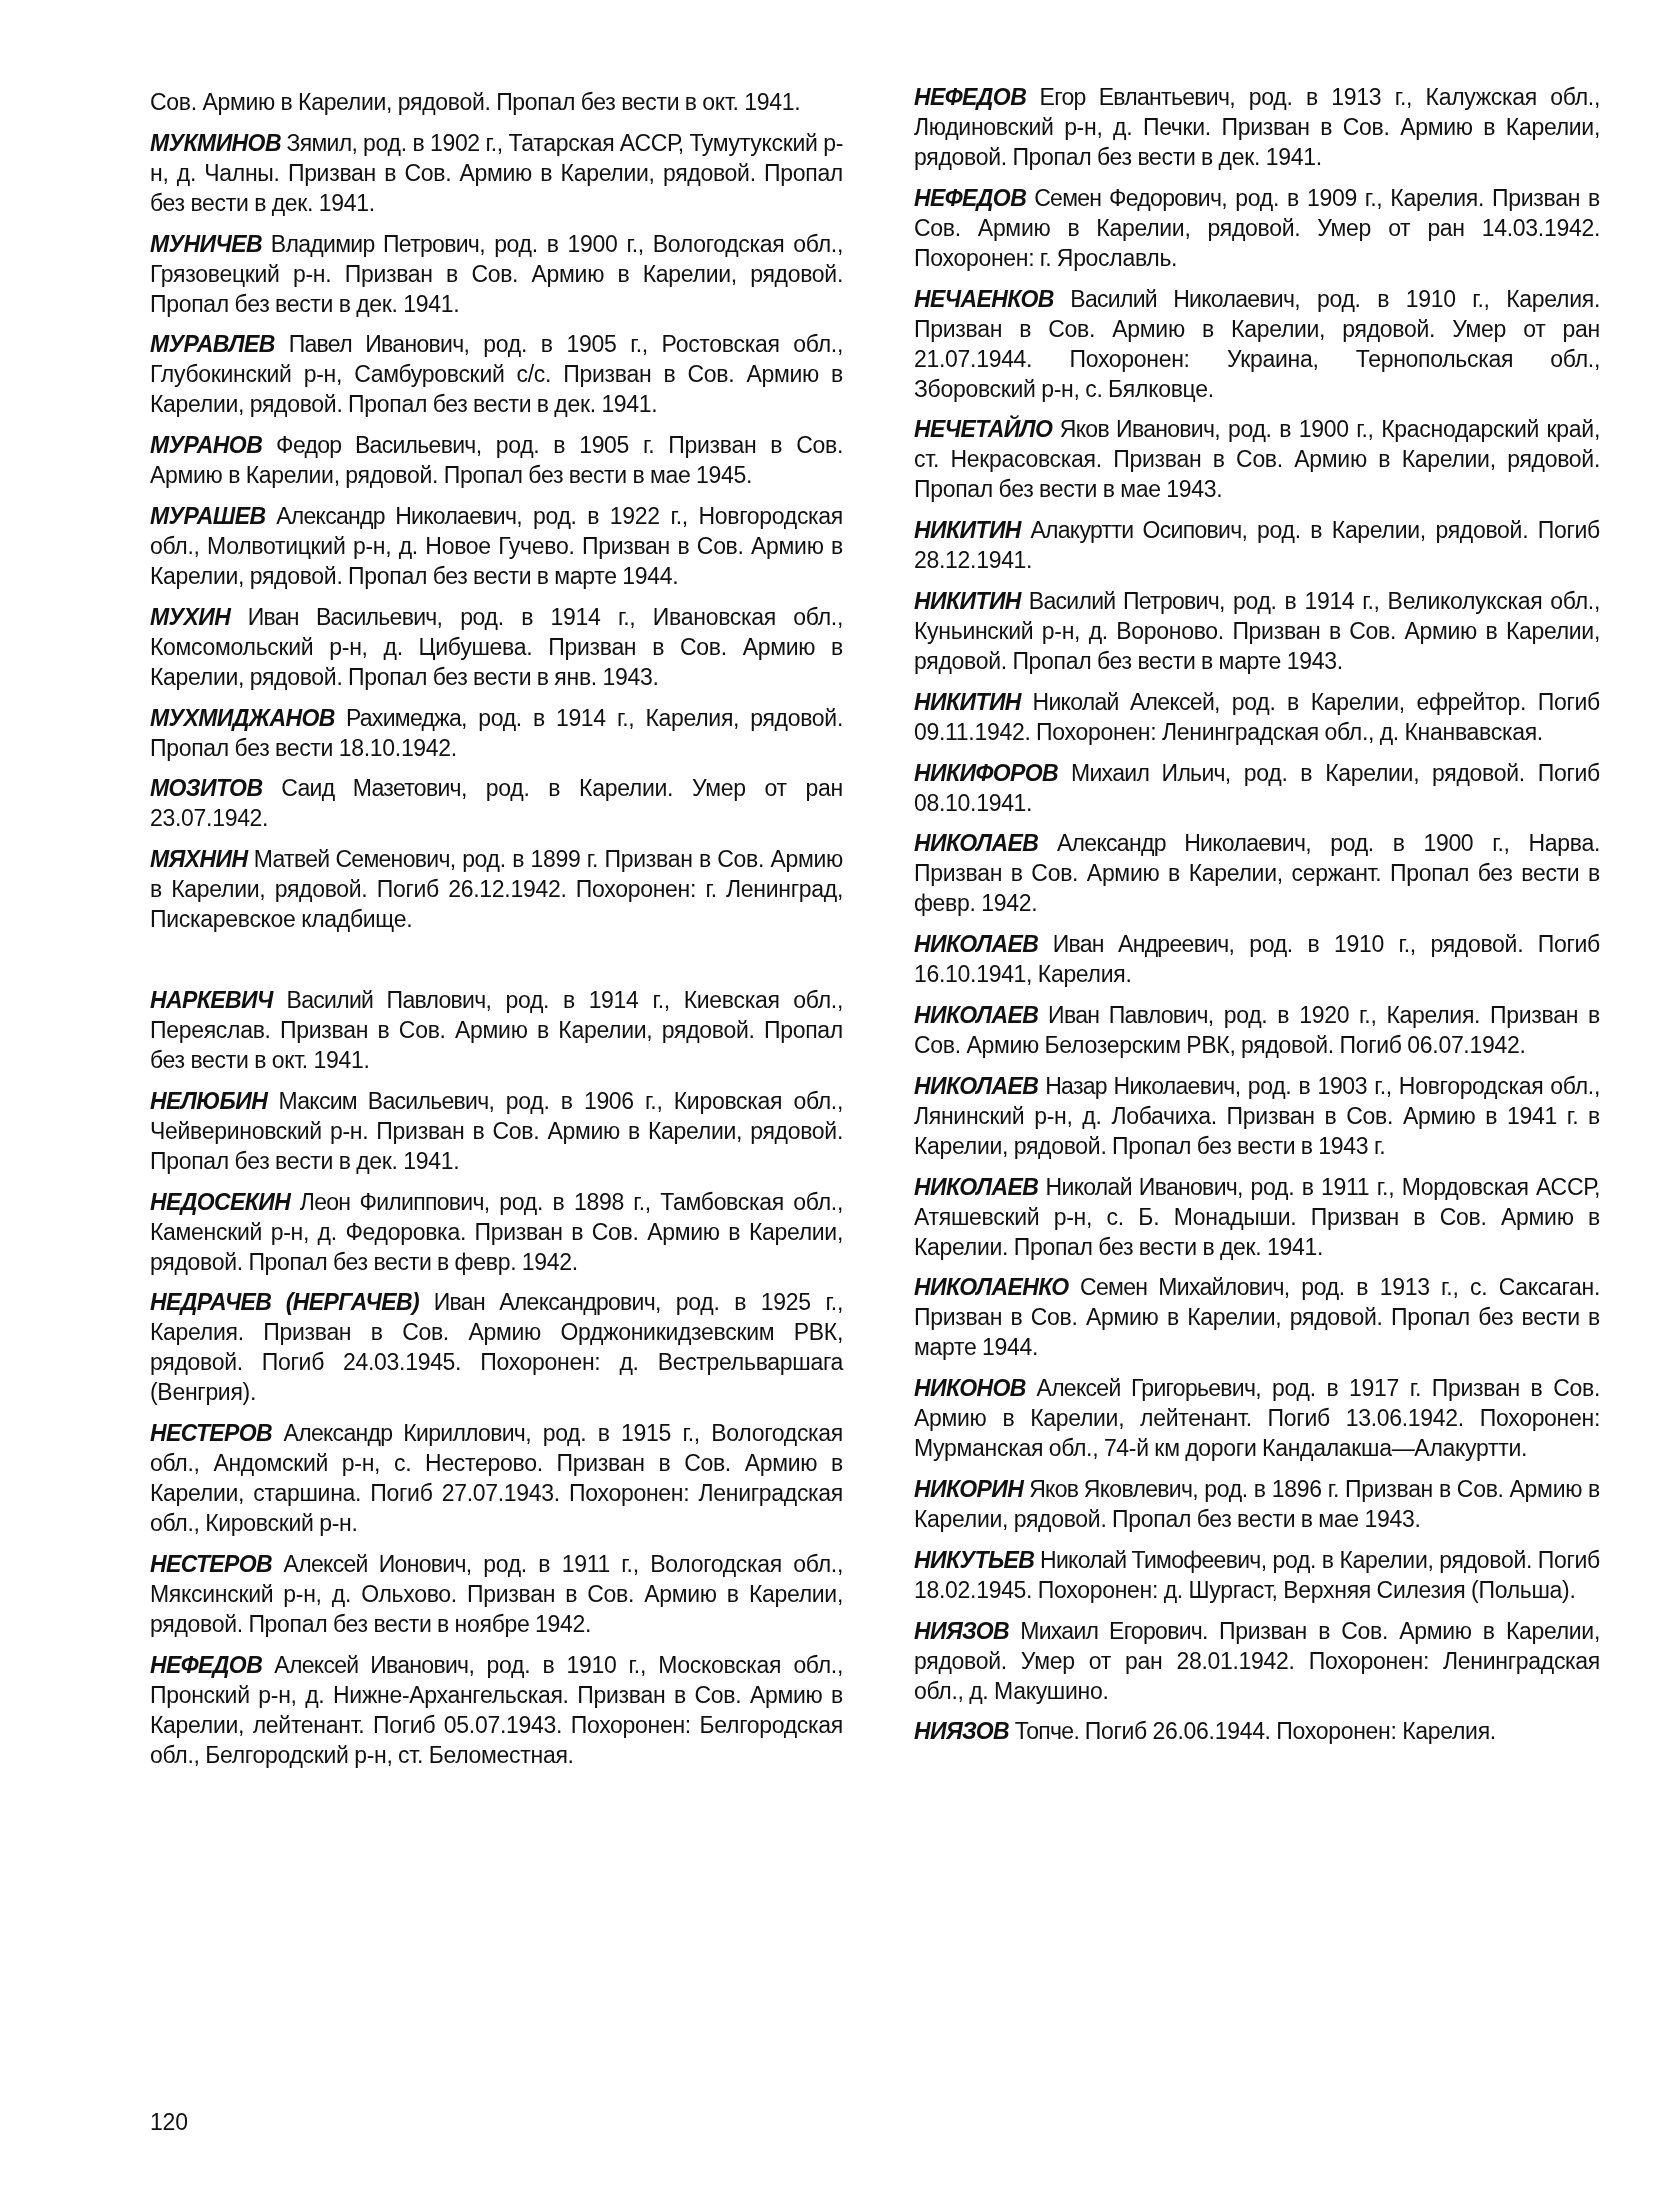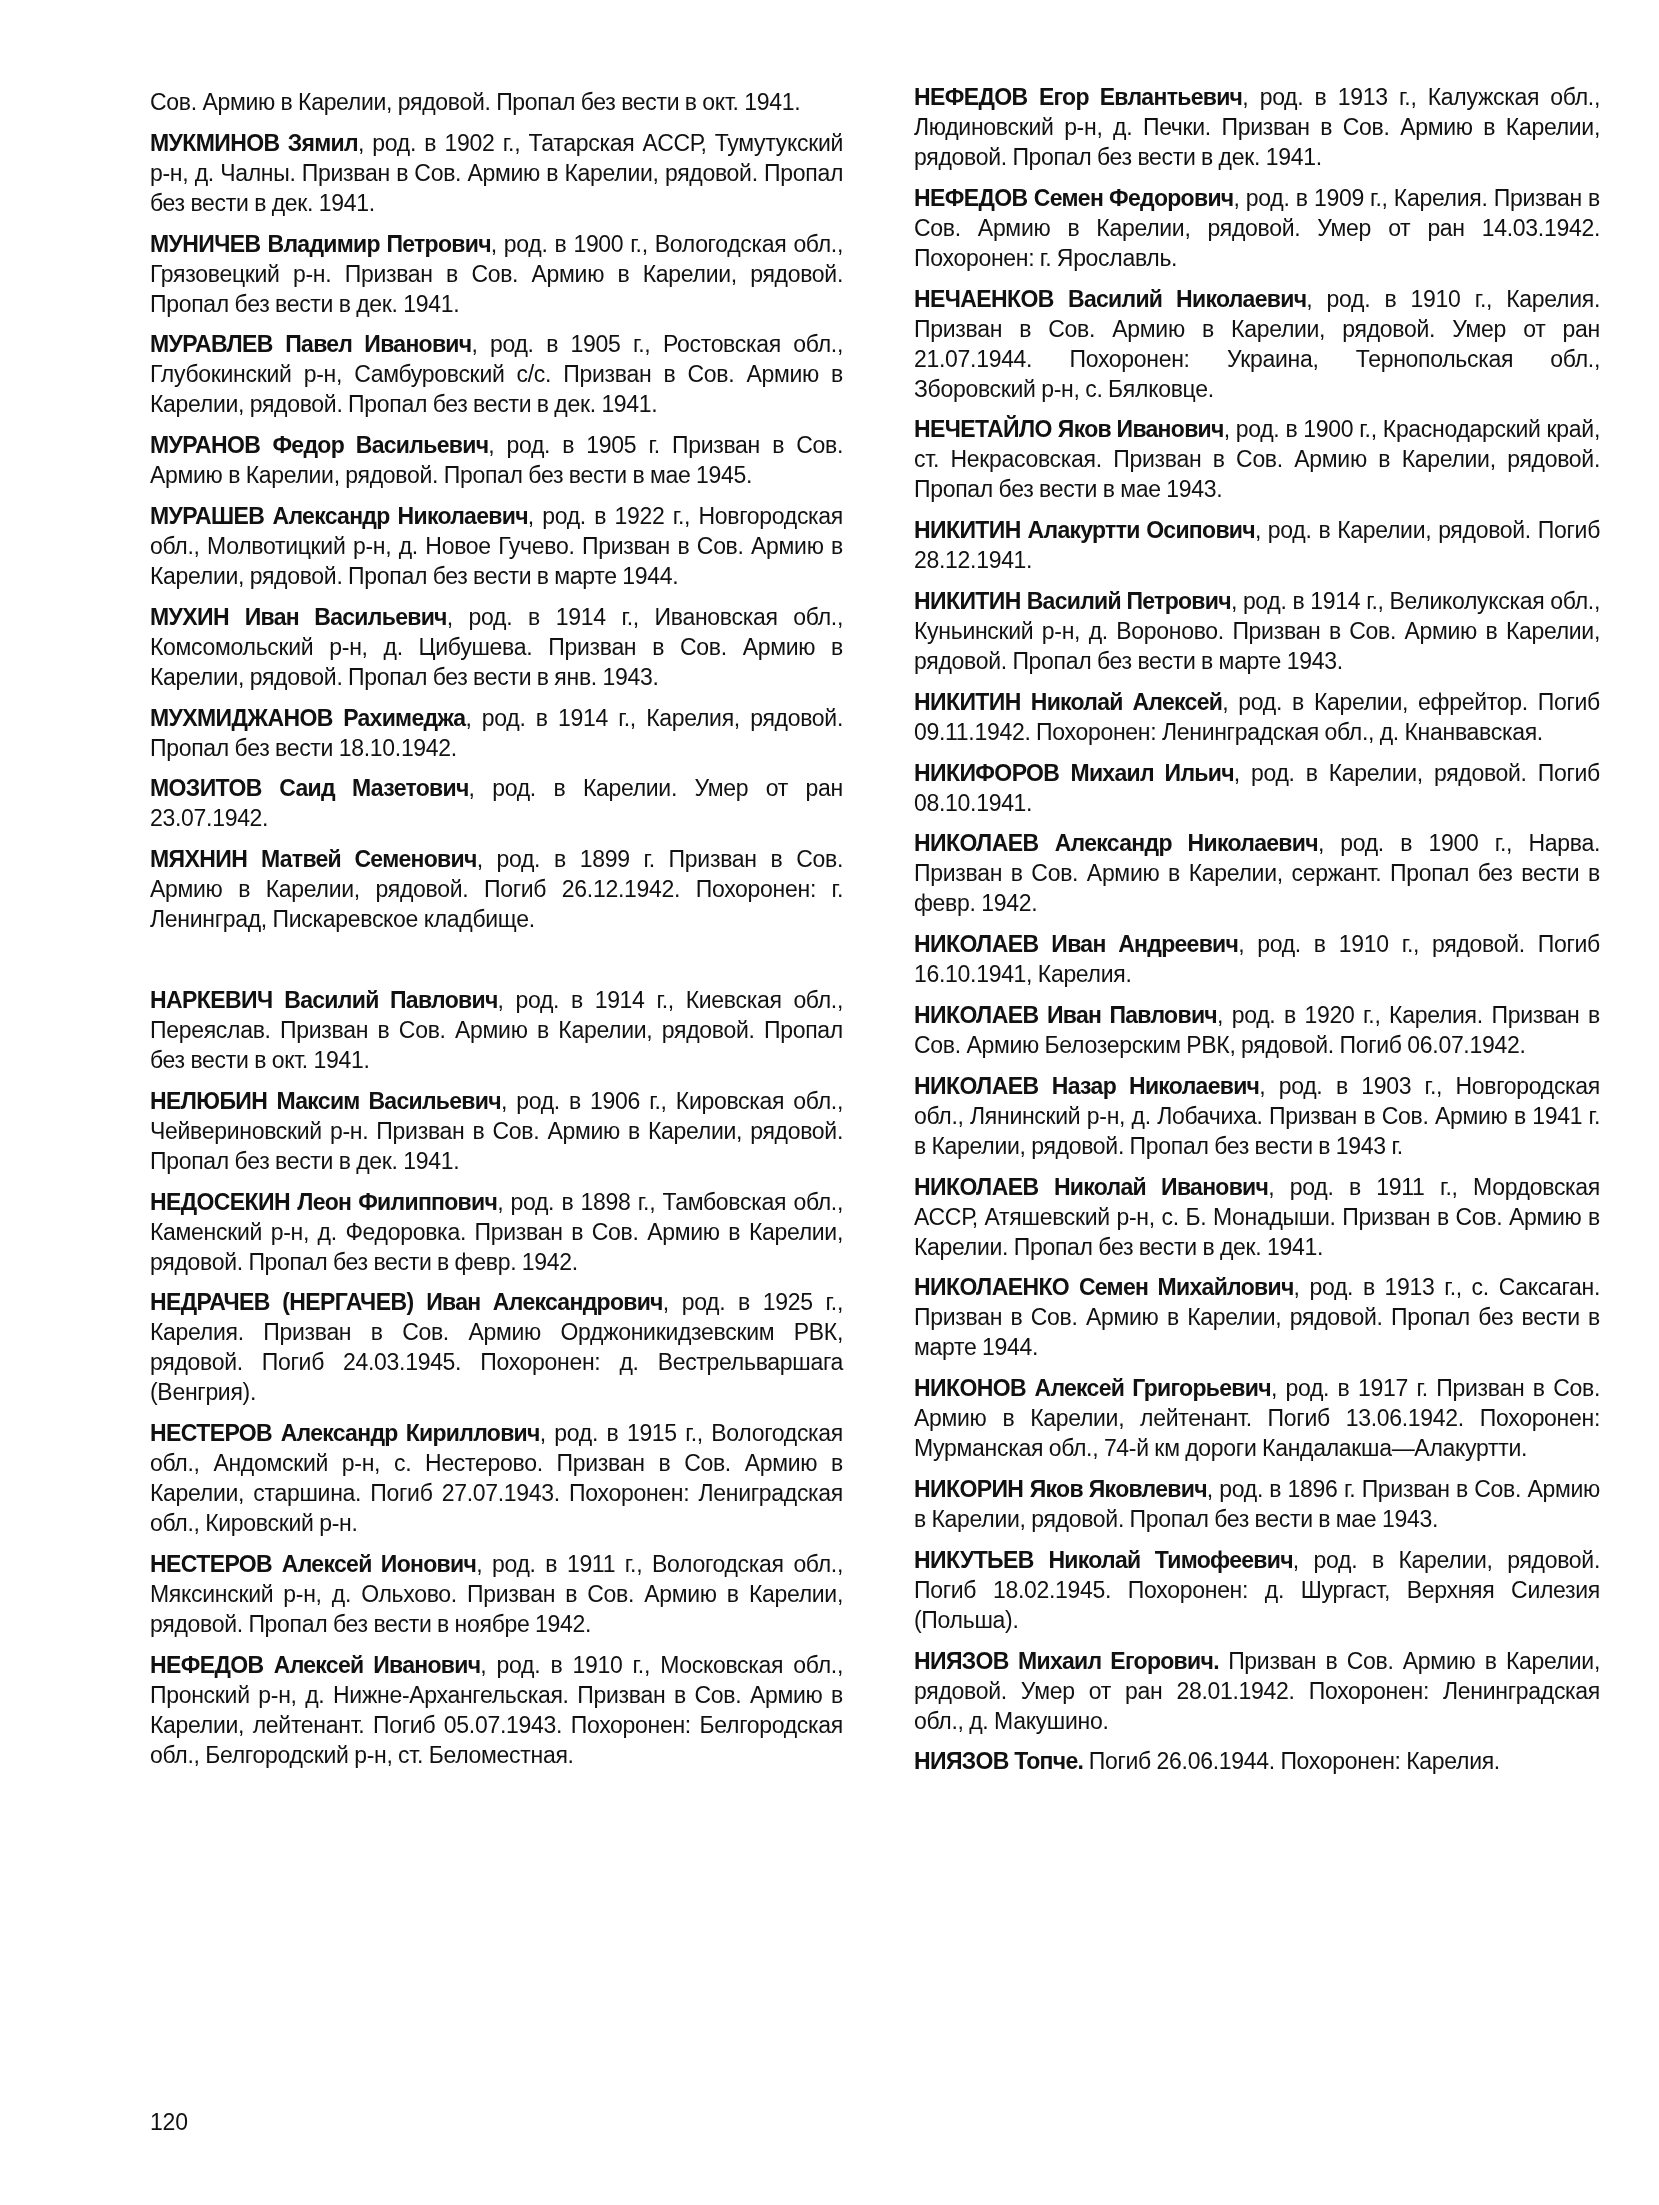--- a/index.html
+++ b/index.html
@@ -32,23 +32,24 @@
   }
   .col-left { left: 150px; width: 693px; }
   .col-right { left: 914px; width: 686px; top: 82px; }
   .entry {
     margin: 0 0 10.8px 0;
     hyphens: auto;
   }
   .entry .surname {
     font-weight: 700;
     letter-spacing: -0.6px;
+    font-style: italic;
   }
   .entry .given {
-    font-weight: 700;
+    font-weight: 400;
     letter-spacing: -0.7px;
   }
   .section-gap {
     height: 40px;
   }
   .page-number {
     position: absolute;
     left: 150px;
     top: 2109px;
     font-size: 23px;

